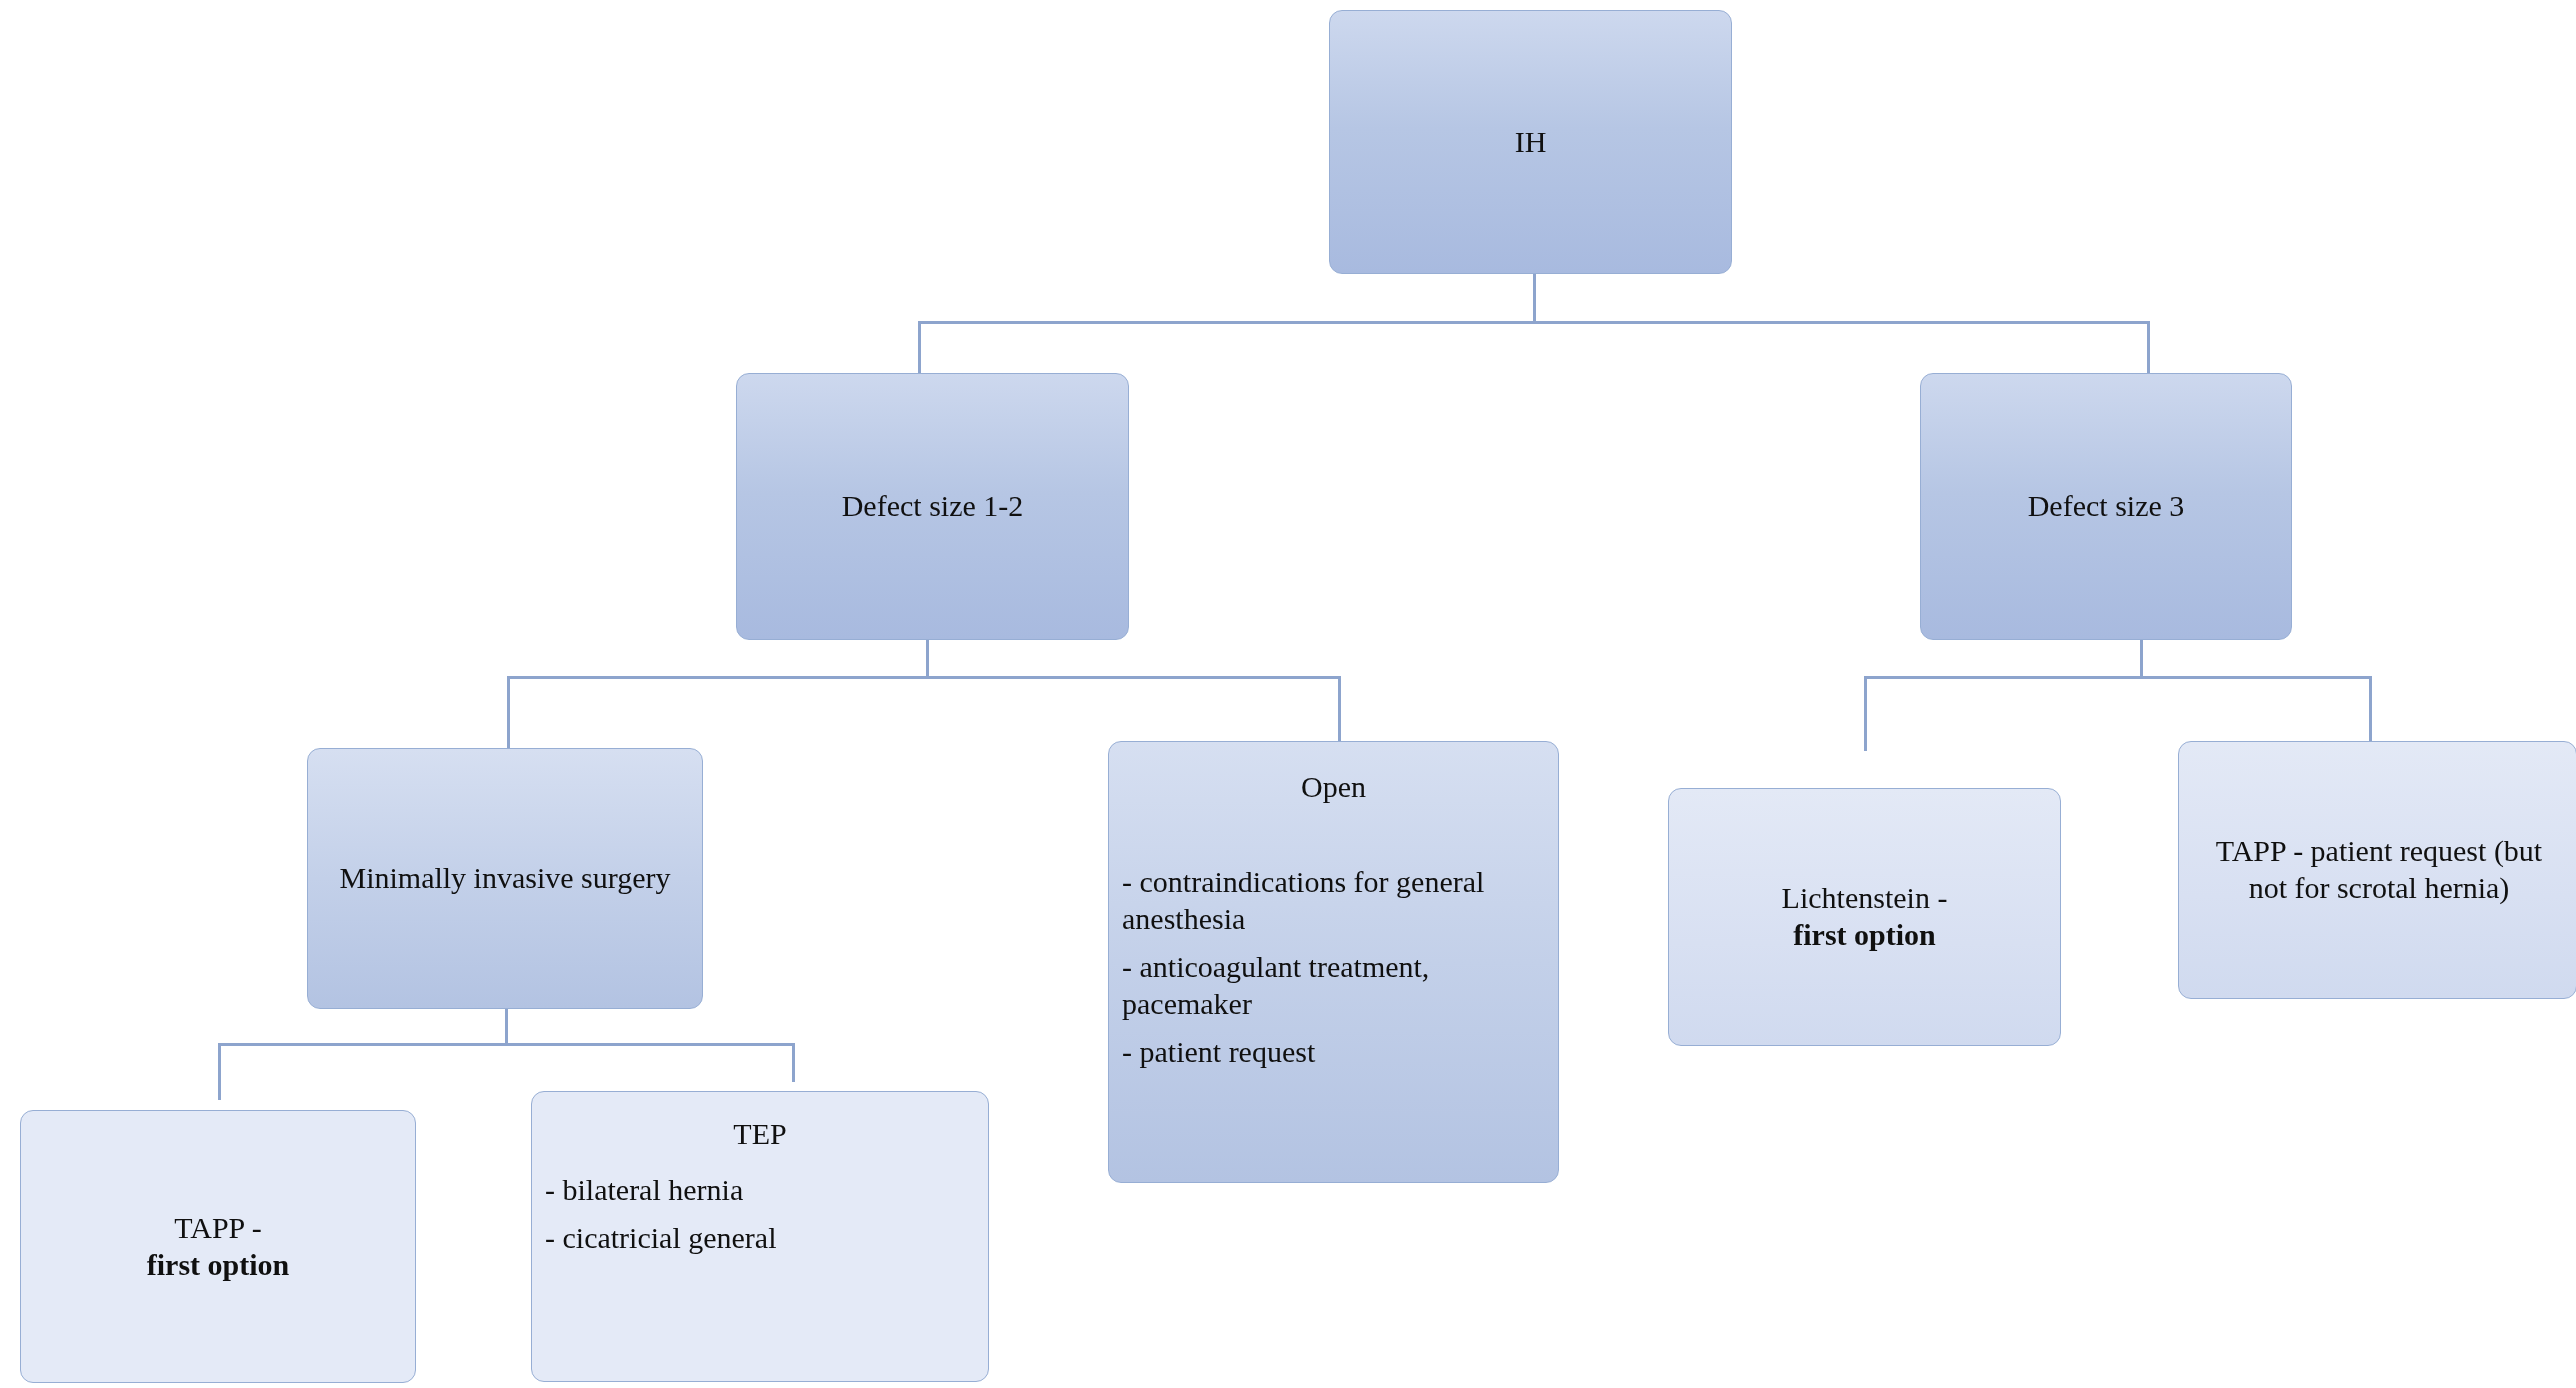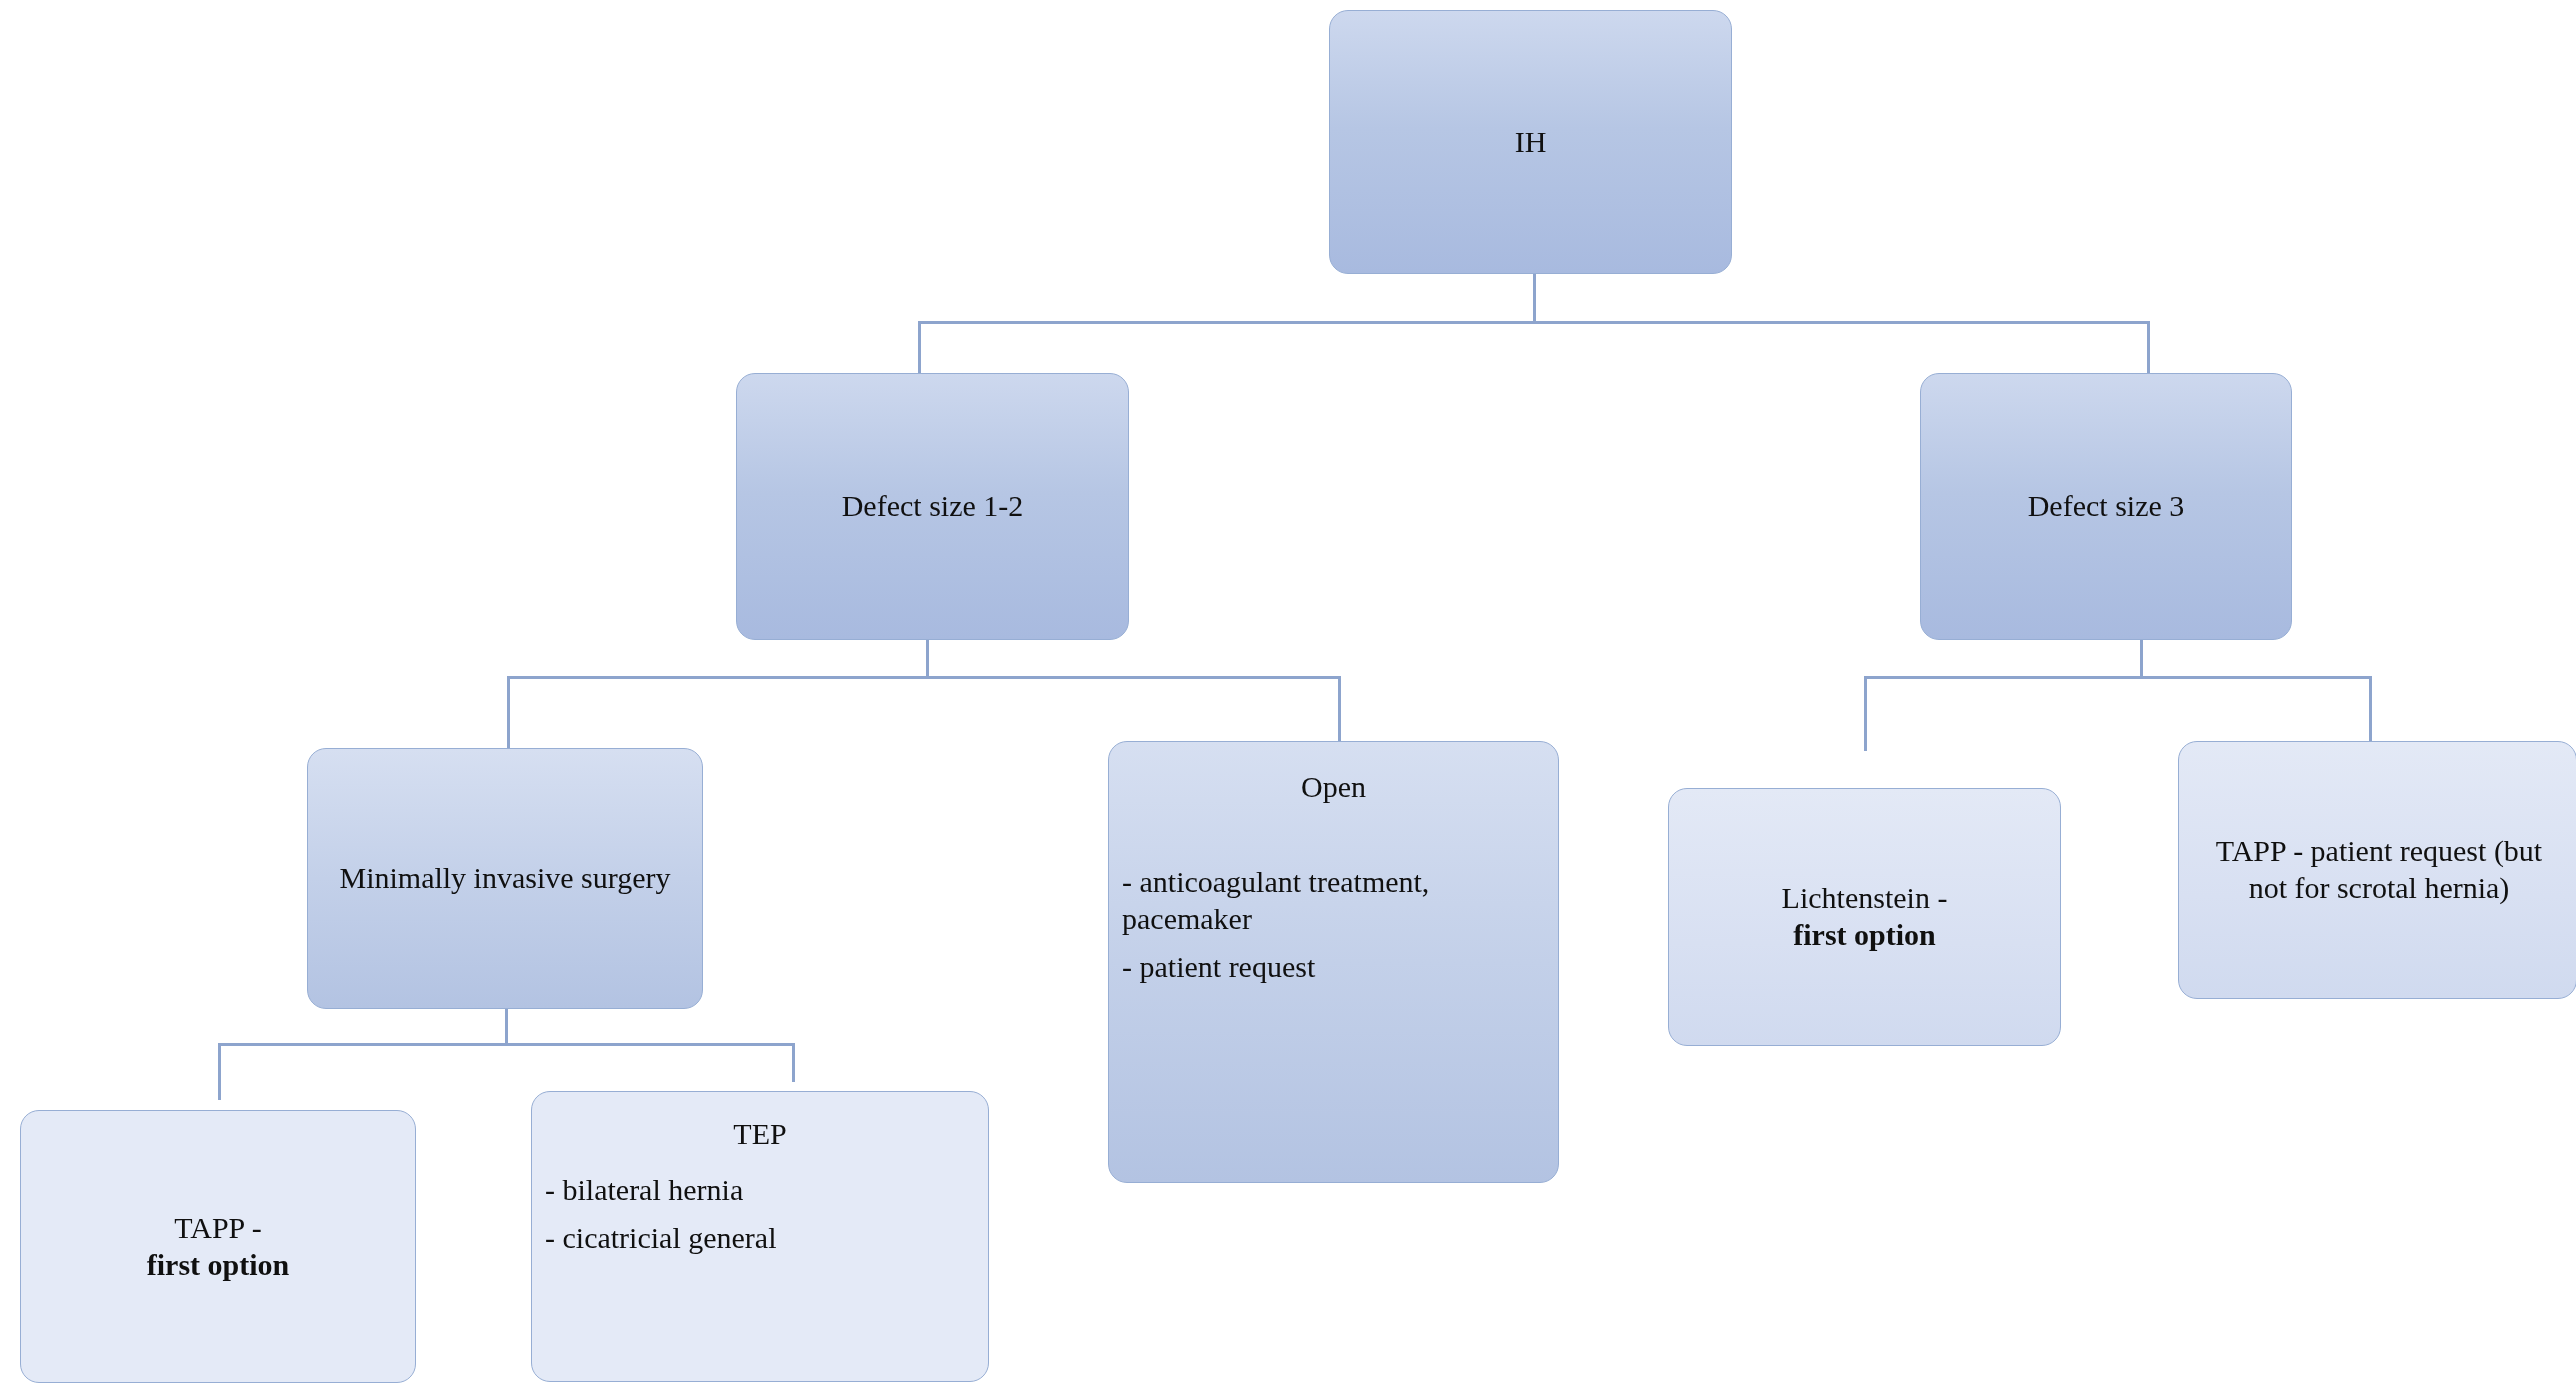--- a/index.html
+++ b/index.html
@@ -22,21 +22,21 @@
     position: absolute;
     background: #8da4cd;
   }
   .edge.h { height: 2.9px; }
   .edge.v { width: 2.9px; }
 
   .node {
     position: absolute;
     box-sizing: border-box;
     border: 1.4px solid #97aed4;
-    border-radius: 19px;
+    border-radius: 13px;
     display: flex;
     flex-direction: column;
     justify-content: center;
     align-items: center;
     text-align: center;
     padding: 7.2px 13px;
     line-height: 1.22;
   }
   .node .title {
     font-size: 30px;
@@ -98,20 +98,21 @@
     <div class="title">Defect size 3</div>
   </div>
 
   <div class="node fill-mid" style="left:307px; top:748px; width:396px; height:261px;">
     <div class="title">Minimally invasive surgery</div>
   </div>
 
   <div class="node fill-mid" style="left:1108px; top:741px; width:451px; height:442px; justify-content:flex-start; padding-top:27px;">
     <div class="title">Open</div>
     <div class="bullets" style="margin-top:18.7px;">
+      <div class="bullet">- contraindications for general anesthesia</div>
       <div class="bullet">- anticoagulant treatment, pacemaker</div>
       <div class="bullet">- patient request</div>
     </div>
   </div>
 
   <div class="node fill-light" style="left:1668px; top:788px; width:393px; height:258px;">
     <div class="title">Lichtenstein -</div>
     <div class="subtitle bold">first option</div>
   </div>
 

